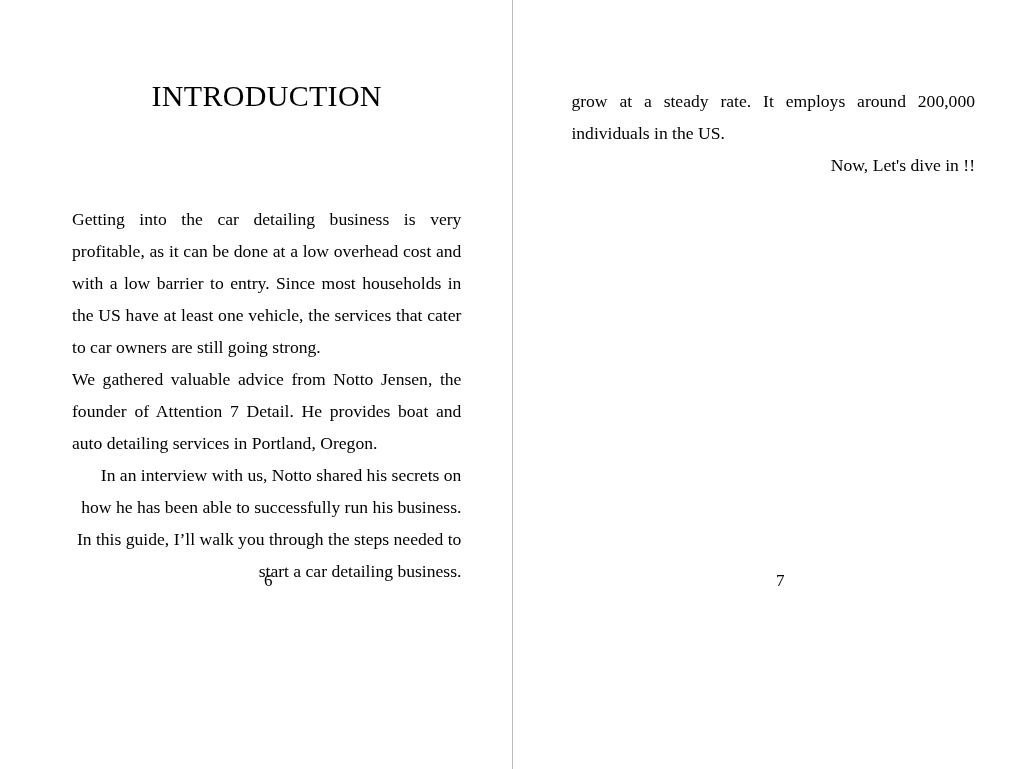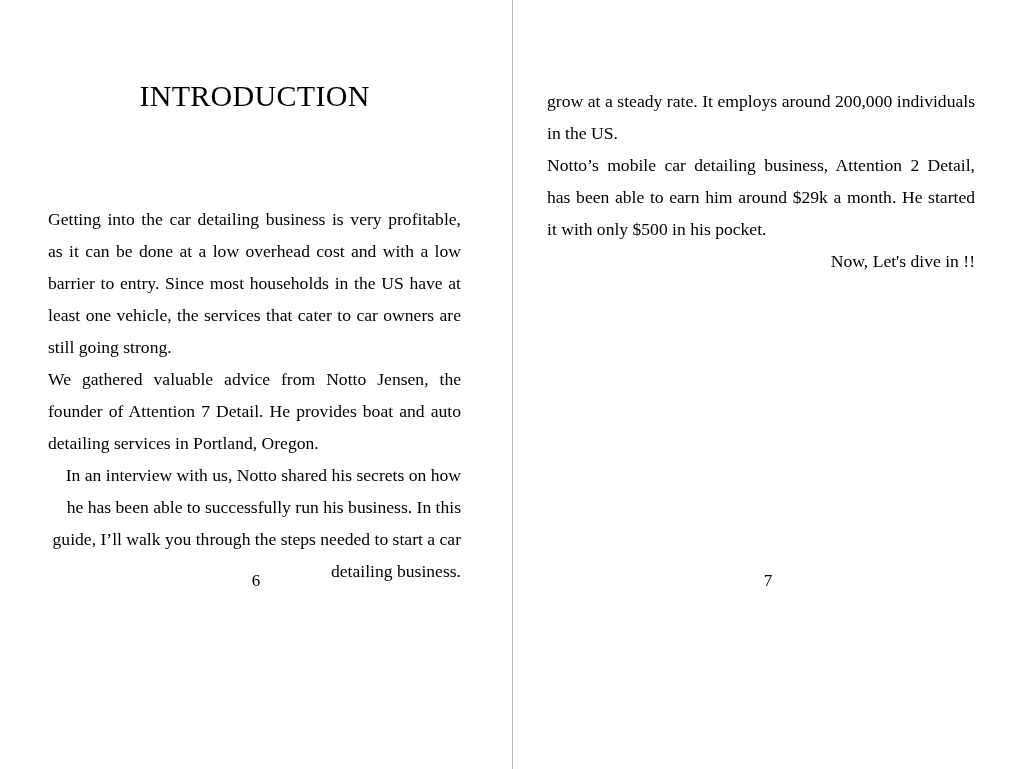--- a/index.html
+++ b/index.html
@@ -22,20 +22,21 @@
     display: flex;
     background: #ffffff;
   }
 
   .page {
     position: relative;
     width: 512px;
     height: 629px;
     box-sizing: border-box;
     background: #ffffff;
+    margin-left: 24px;
   }
 
   .page-left {
     padding: 0 51px 0 48px;
   }
 
   .page-right {
     padding: 0 49px 0 35px;
   }
 
@@ -116,21 +117,20 @@
       <p>We gathered valuable advice from Notto Jensen, the founder of Attention 7 Detail. He provides boat and auto detailing services in Portland, Oregon.</p>
       <p>In an interview with us, Notto shared his secrets on how he has been able to successfully run his business. In this guide, I’ll walk you through the steps needed to start a car detailing business.</p>
     </div>
 
     <div class="folio">6</div>
   </div>
 
   <div class="page page-right">
     <div class="body-block body-right">
       <p>grow at a steady rate. It employs around 200,000 individuals in the US.</p>
-      <p>Notto’s mobile car detailing business, Attention 2 Detail, has been able to earn him around $29k a month. He started it with only $500 in his pocket.</p>
       <p>Now, Let's dive in !!</p>
     </div>
 
     <div class="folio">7</div>
   </div>
 
   <div class="gutter-divider"></div>
 
 </div>
 

